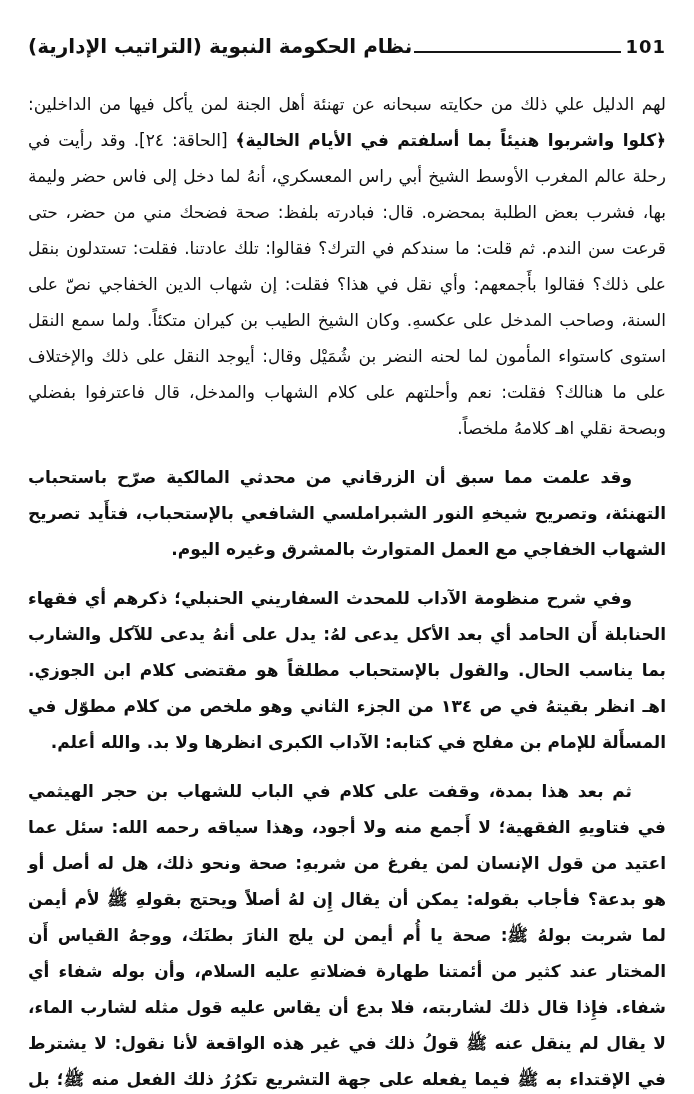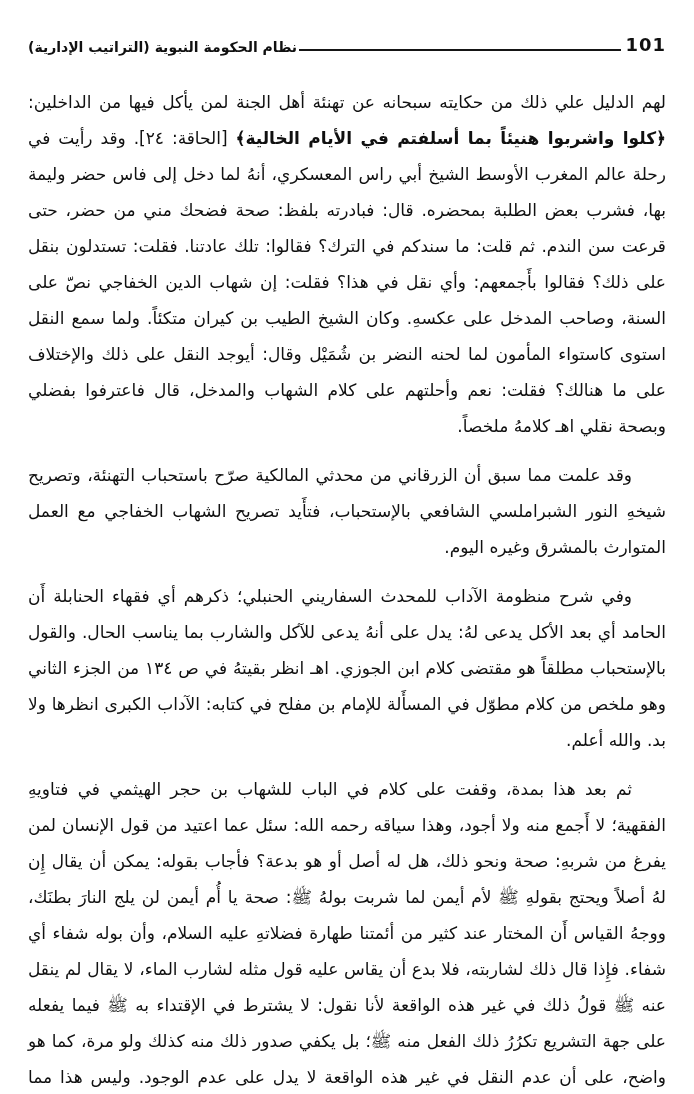--- a/index.html
+++ b/index.html
@@ -32,38 +32,39 @@
     padding-left: 4px;
     line-height: 1;
   }
   .head-rule {
     flex: 1 1 auto;
     border-bottom: 2px solid #151515;
     height: 1px;
     margin-bottom: 3px;
   }
   .book-title {
-    font-size: 14px;
+    font-size: 20px;
     line-height: 1;
     padding-right: 2px;
     white-space: nowrap;
     text-align: right;
   }
   
   .body-text {
     font-size: 17px;
     line-height: 36px;
     text-align: justify;
     text-justify: inter-word;
   }
   .para {
     margin: 0 0 13px 0;
   }
   .para.indent {
     text-indent: 34px;
+    font-weight: bold;
   }
   .bold {
     font-weight: bold;
   }
 </style>
 </head>
 <body>
 
 <div class="page">
 

